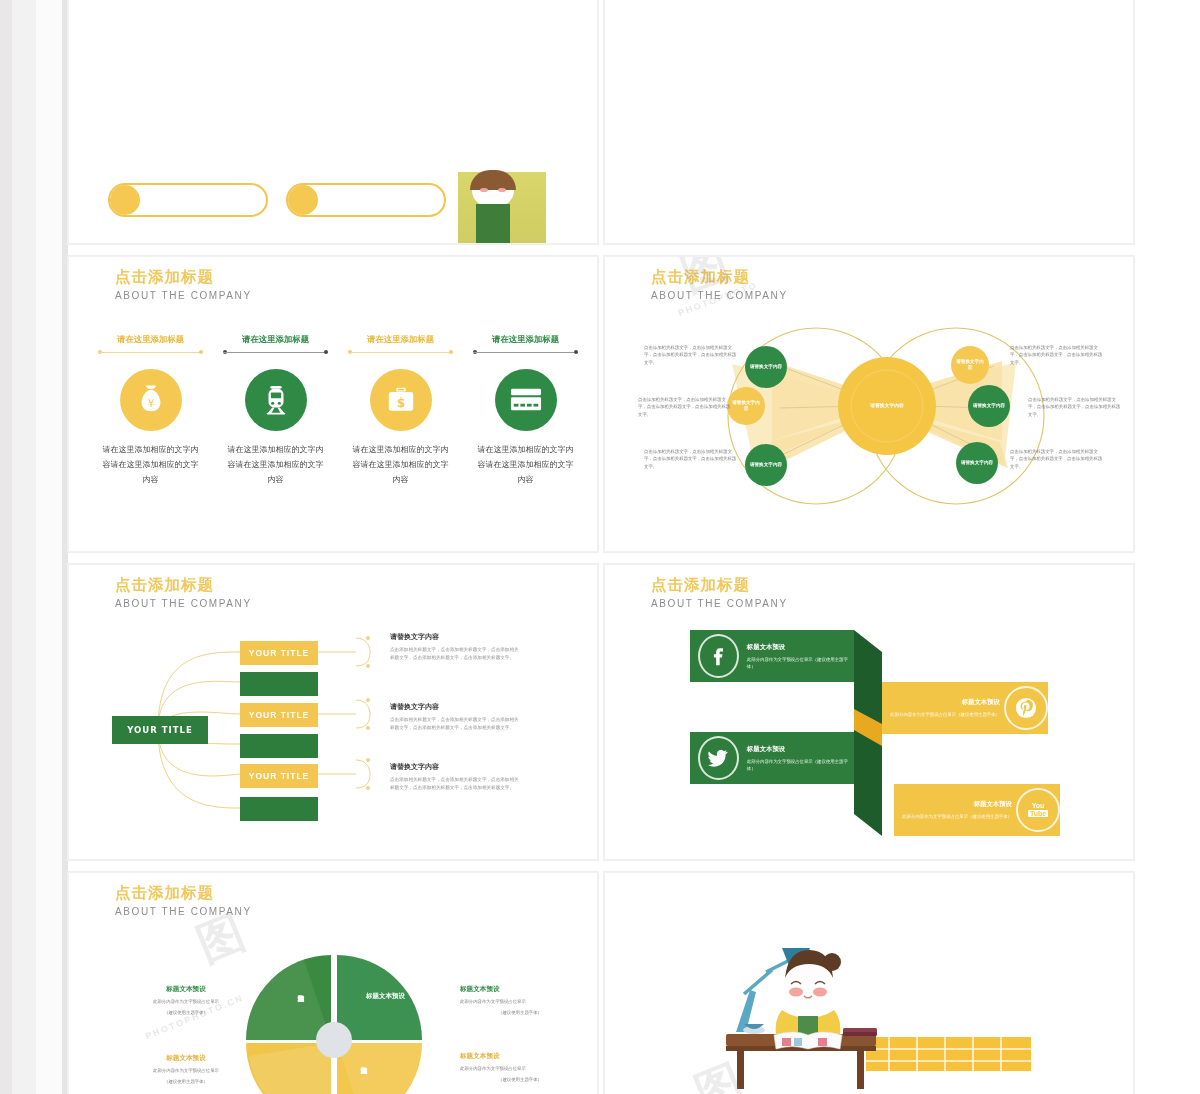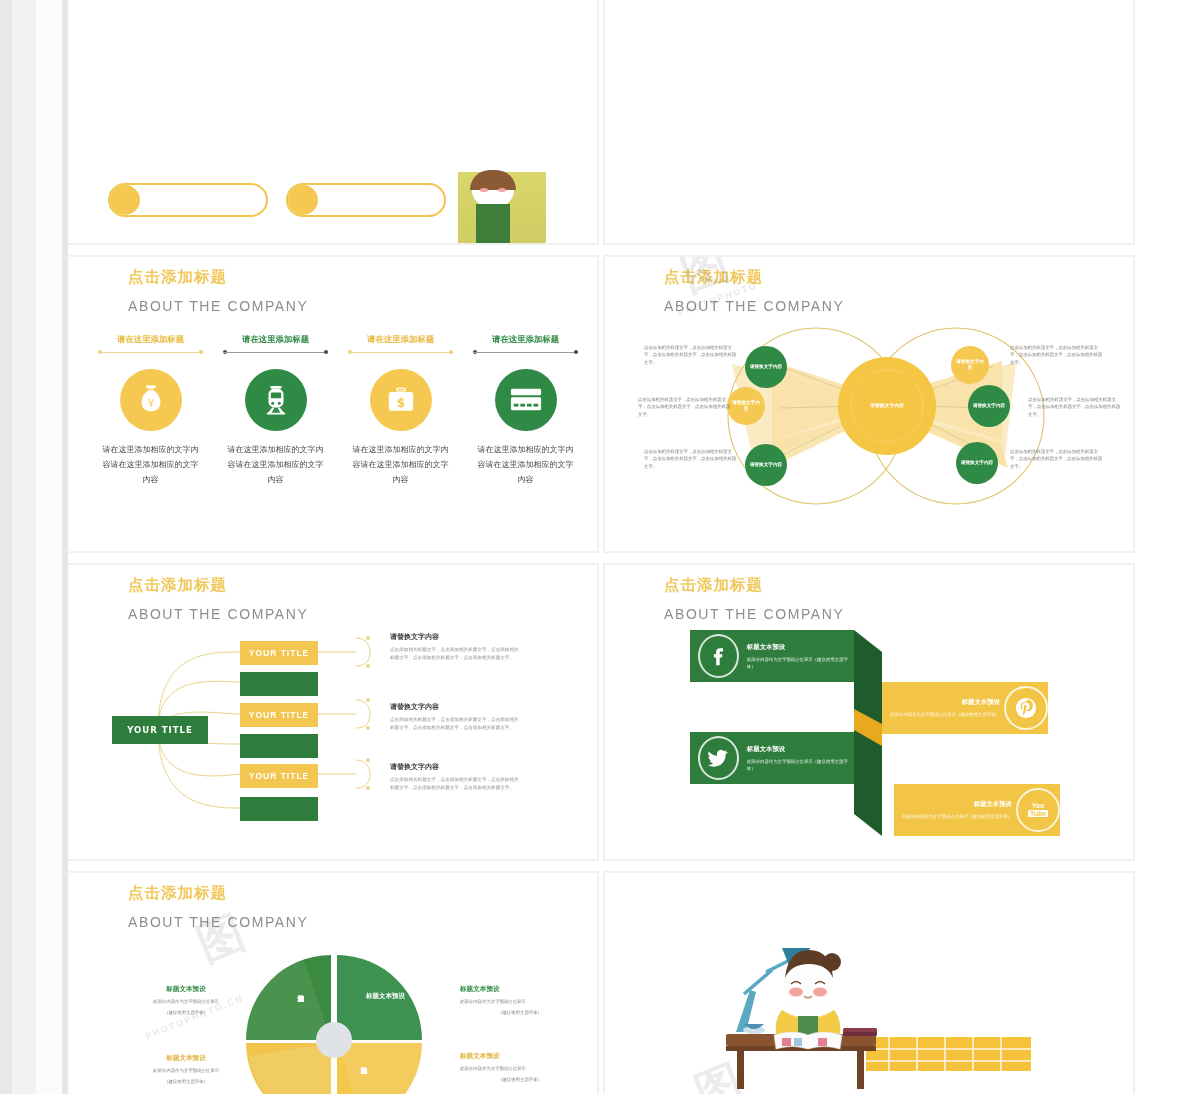--- a/index.html
+++ b/index.html
@@ -31,29 +31,29 @@
     width: 530px; height: 296px;
     background: #fff;
     overflow: hidden;
     box-shadow: 0 0 0 1px #f0efef;
   }
   .slide::after{
     content:""; position:absolute; inset:0;
     border:1px solid #f2f1f1; pointer-events:none;
   }
   
-  .hd { position: absolute; left: 60px; top: 12px; }
+  .hd { position: absolute; left: 47px; top: 12px; }
   .hd .t1 {
     font-size: 15.5px; font-weight: 700; color: #f0c85c;
     letter-spacing: 1px; line-height: 19px;
     font-family: "DejaVu Sans","Liberation Sans",sans-serif;
   }
   .hd .t2 {
-    font-size: 14px; color: #8d8d8d; letter-spacing: 1.6px;
-    margin-top: 11px; font-family:"Liberation Sans",sans-serif;
+    font-size: 10px; color: #8d8d8d; letter-spacing: 1.6px;
+    margin-top: 3px; font-family:"Liberation Sans",sans-serif;
   }
   .cjk { font-family: "DejaVu Sans","Liberation Sans",sans-serif; }
 
   
   .cols { position:absolute; left:20px; top:78px; width:500px; display:flex; }
   .col { width:125px; text-align:center; }
   .col .ctitle { font-size:8.4px; font-weight:700; line-height:11px; }
   .col.y .ctitle { color:#e9b93f; }
   .col.g .ctitle { color:#2f8a45; }
   .rule { position:relative; height:9px; margin:3px 10px 0; }

